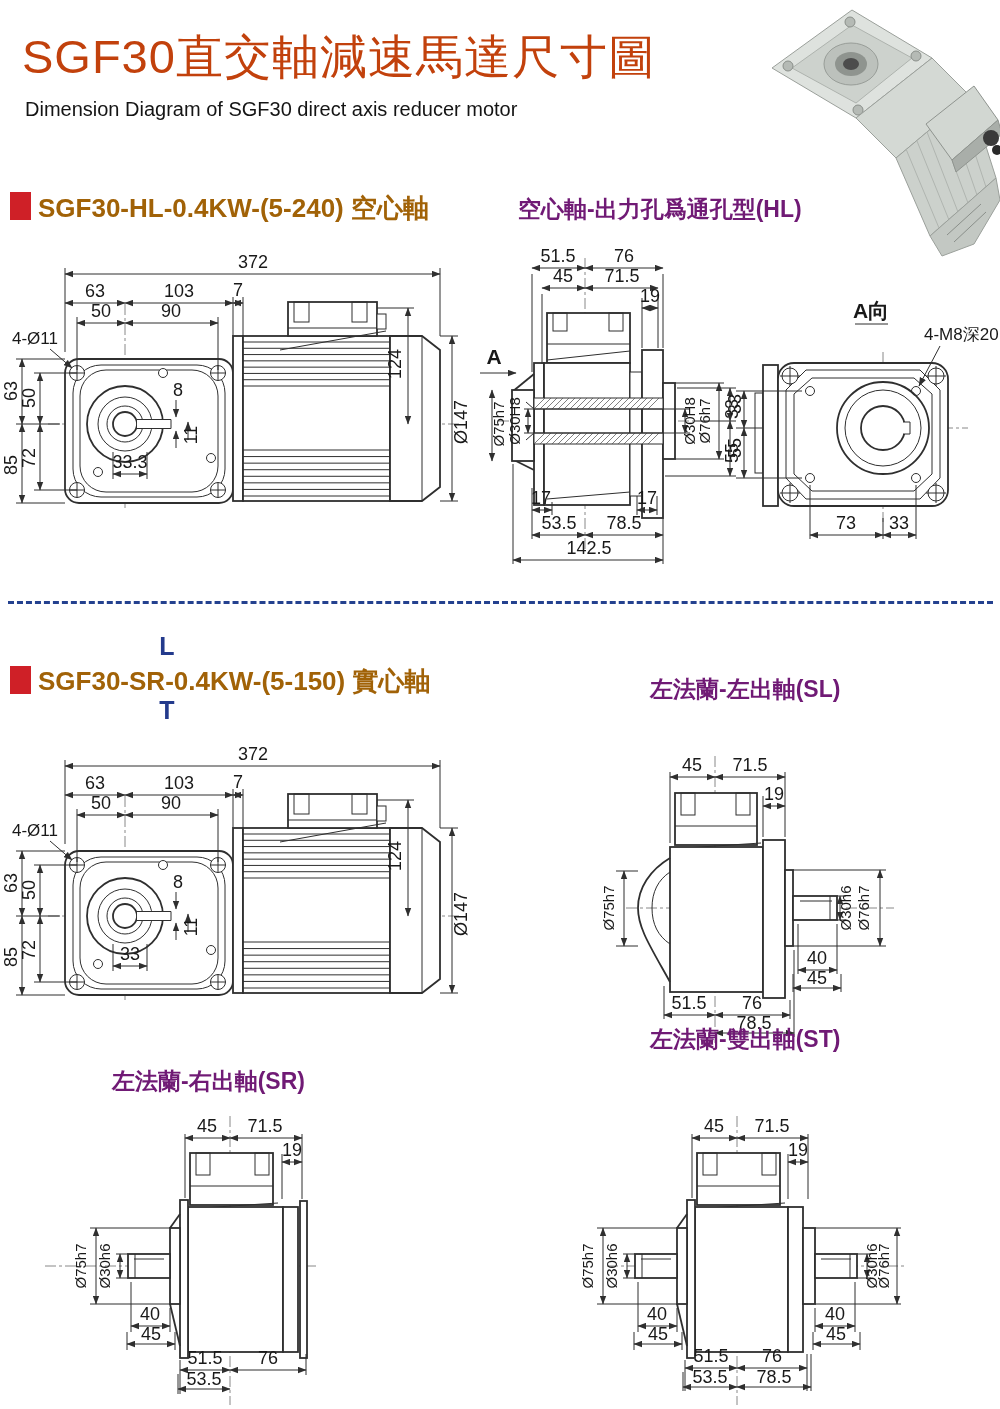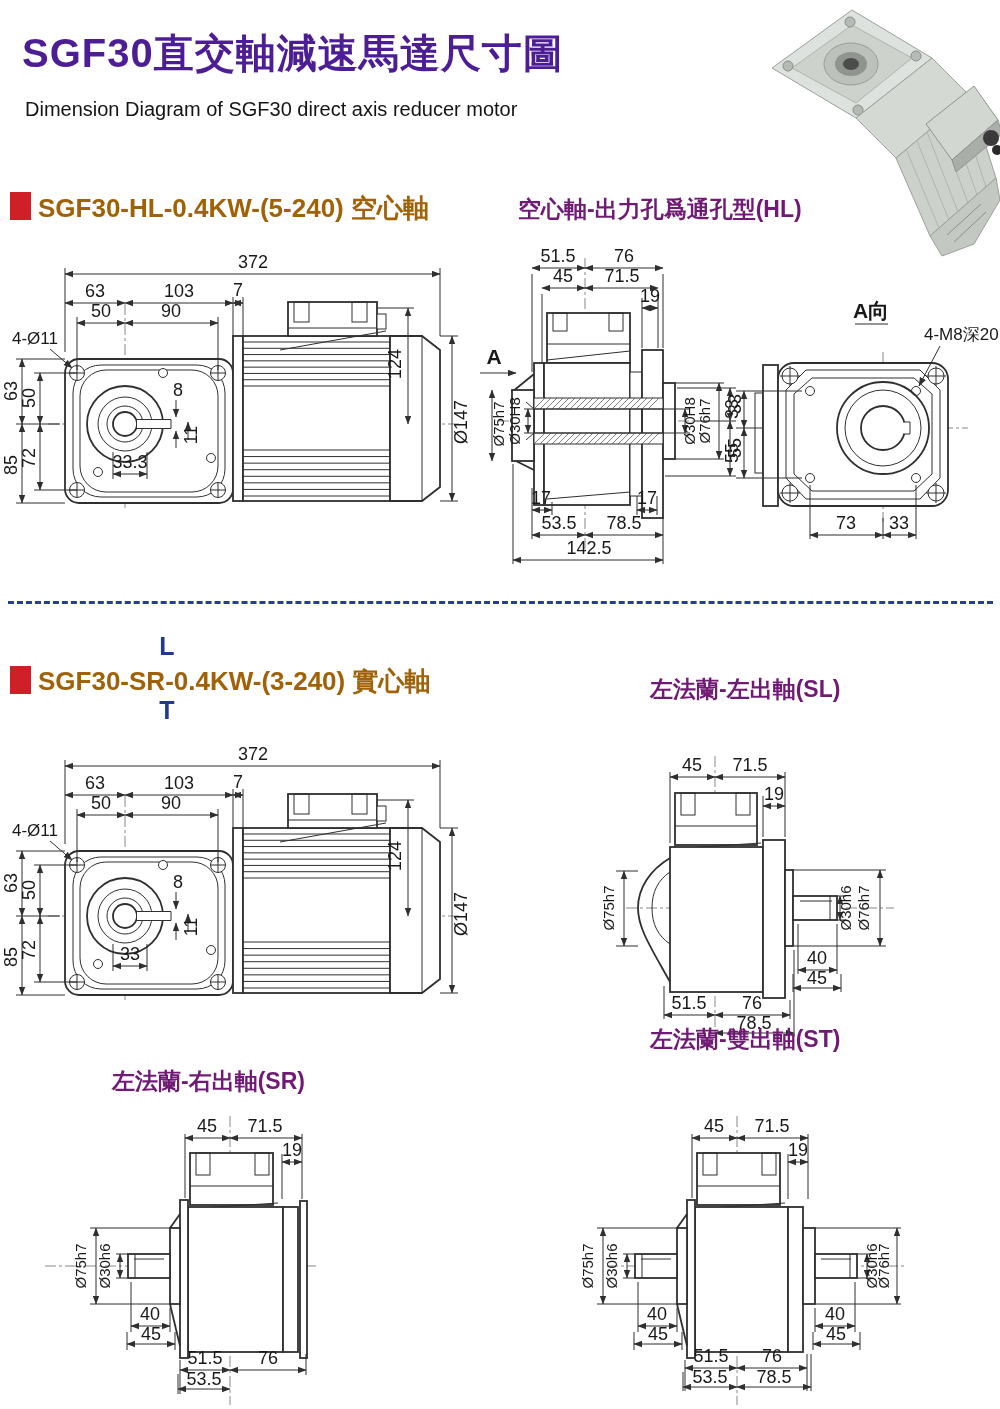--- a/index.html
+++ b/index.html
@@ -1,18 +1,18 @@
 <!DOCTYPE html>
 <html><head>
 <meta charset="utf-8">
 <style>
   html,body{margin:0;padding:0;background:#fff}
   body{width:1000px;height:1409px;position:relative;overflow:hidden;font-family:"Liberation Sans","DejaVu Sans",sans-serif}
   .abs{position:absolute}
-  .title{font-weight:bold;font-size:40px;color:#4c1d95;letter-spacing:1px;white-space:nowrap}
+  .title{font-weight:normal;font-size:47px;color:#c2410c;letter-spacing:1px;white-space:nowrap}
   .subtitle{font-size:20px;color:#141414;white-space:nowrap}
   .redsq{width:21px;height:28px;background:#cf2027}
   .model{font-weight:bold;font-size:26px;color:#a16207;white-space:nowrap}
   .typelabel{font-weight:bold;font-size:23px;color:#701a75;white-space:nowrap}
   .variant{font-weight:bold;font-size:25px;color:#233a8c;text-align:center;width:34px}
   .divider{border-top:3px dashed #24418f;height:0}
   svg{overflow:visible}
   svg text{font-family:"Liberation Sans","DejaVu Sans",sans-serif;fill:#191919}
   .dt{font-size:18px;text-anchor:middle}
   .d15{font-size:15px;text-anchor:middle}
@@ -355,21 +355,21 @@
       <line class="dim" x1="155" y1="249" x2="188" y2="249" marker-start="url(#a3)" marker-end="url(#a3)"></line>
     <text class="dt" x="118" y="243">73</text>
     <text class="dt" x="171" y="243">33</text>
   </g>
 </svg>
 
 <div class="abs divider" style="left:8px;top:601px;width:985px"></div>
 
 <div class="abs variant" style="left:150px;top:632px">L</div>
 <div class="abs redsq" style="left:10px;top:666px"></div>
-<div class="abs model" style="left:38px;top:664px">SGF30-SR-0.4KW-(3-240) 實心軸</div>
+<div class="abs model" style="left:38px;top:664px">SGF30-SR-0.4KW-(5-150) 實心軸</div>
 <div class="abs variant" style="left:150px;top:696px">T</div>
 <div class="abs typelabel" style="left:650px;top:674px">左法蘭-左出軸(SL)</div>
 
 <svg class="abs" style="left:10px;top:744px" width="470" height="262" viewBox="0 0 470 262">
   <defs>
       <marker id="a4" viewBox="0 0 8 6" markerWidth="9" markerHeight="7" refX="7.5" refY="3" orient="auto-start-reverse" markerUnits="userSpaceOnUse">
         <path d="M0 0L8 3L0 6Z" fill="#2f2f2f"></path>
       </marker>
     </defs>
   <g>

